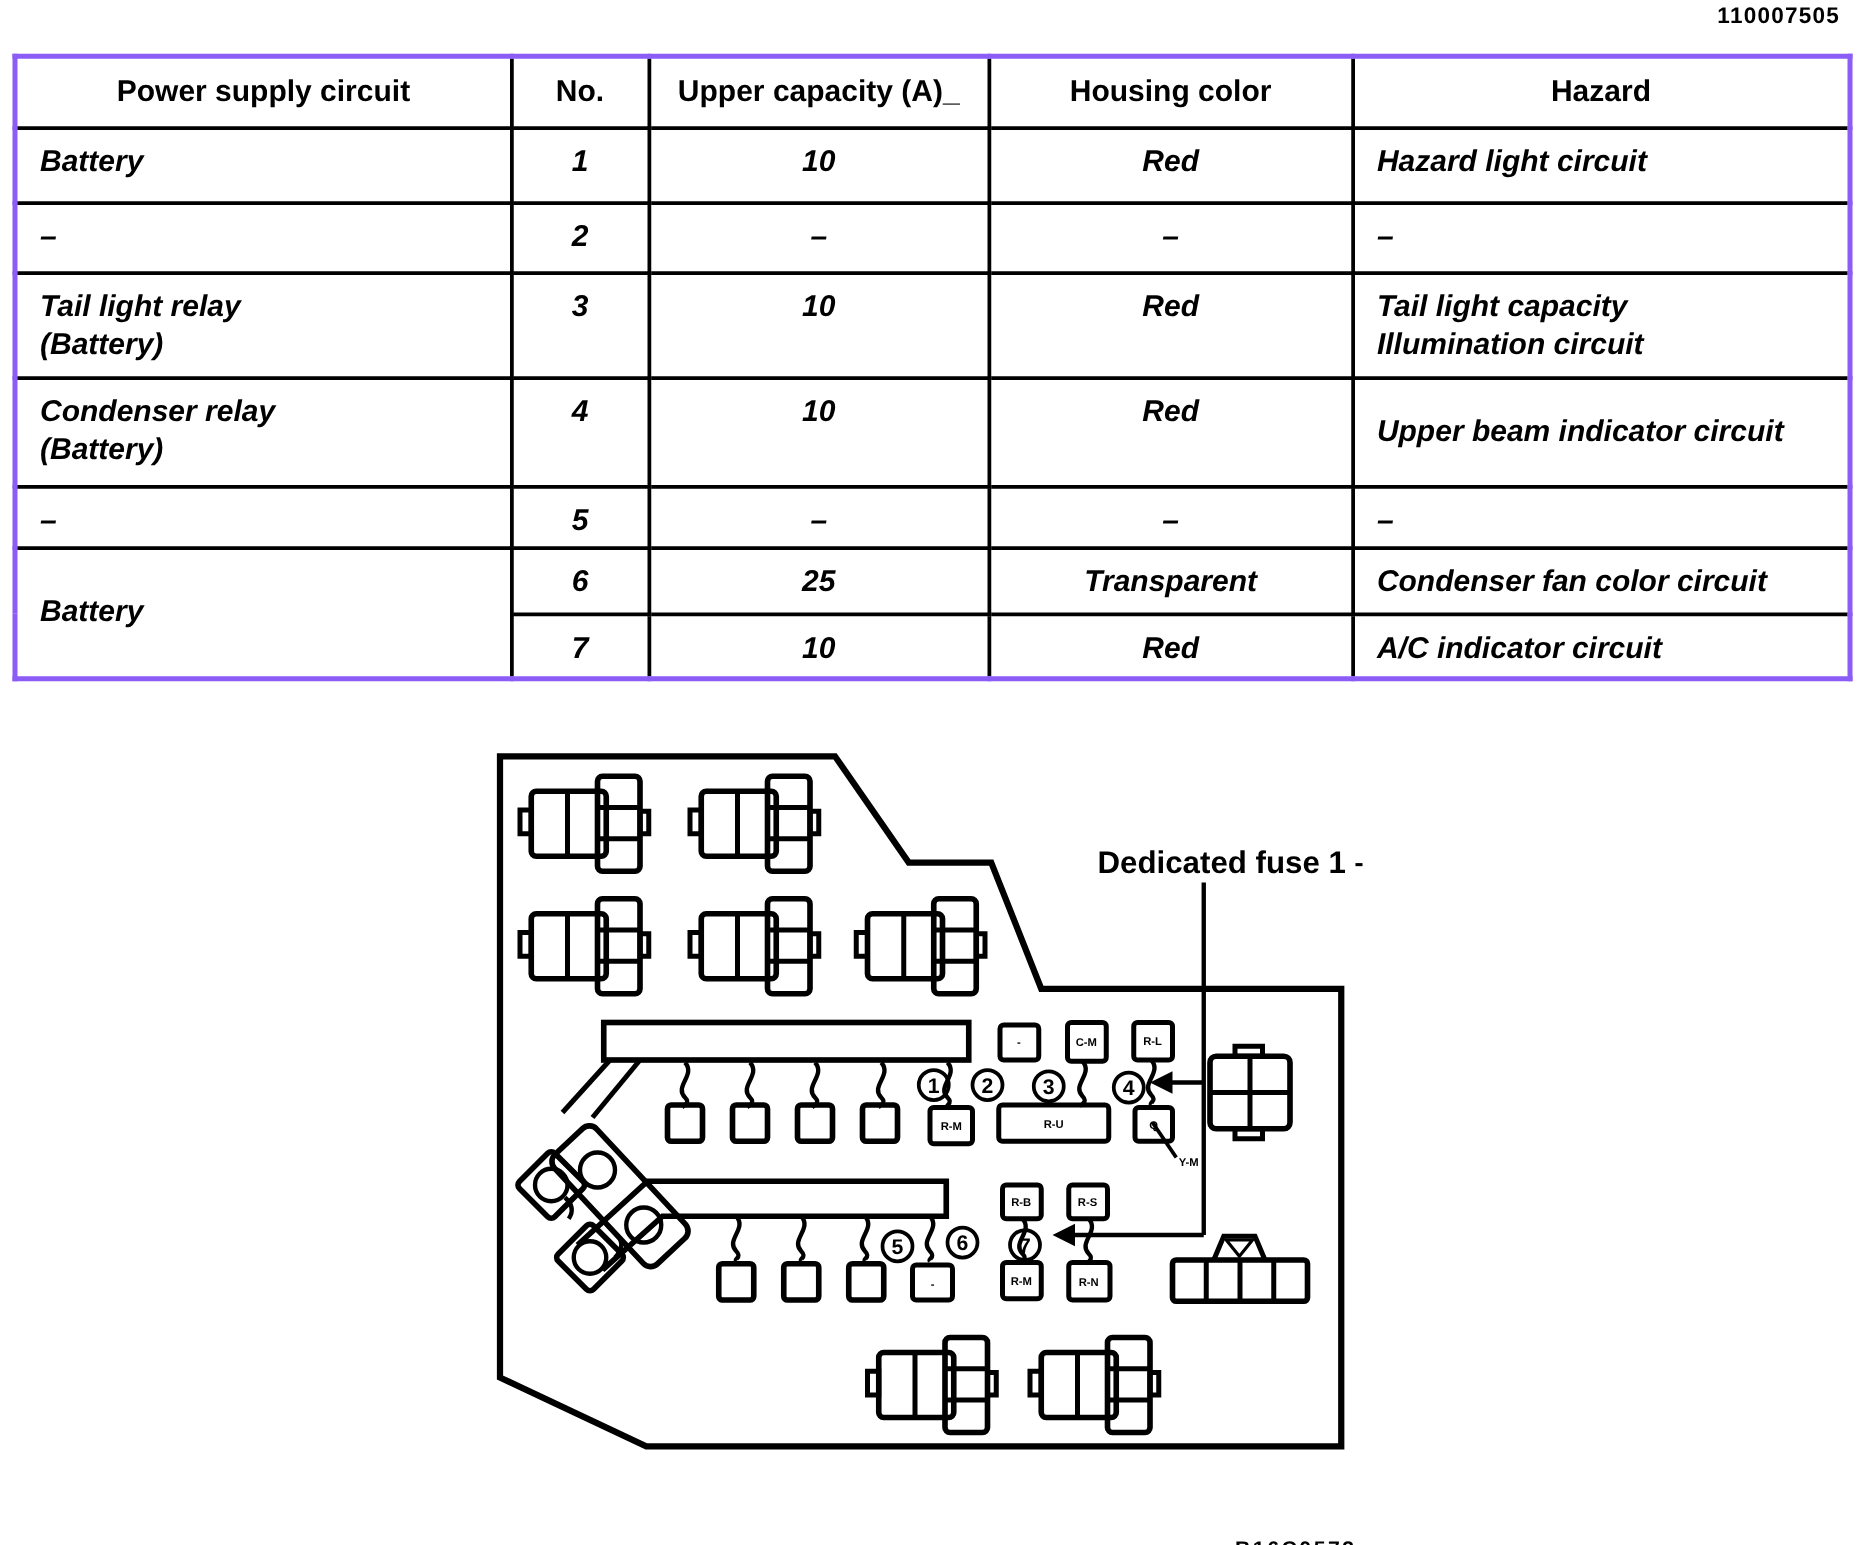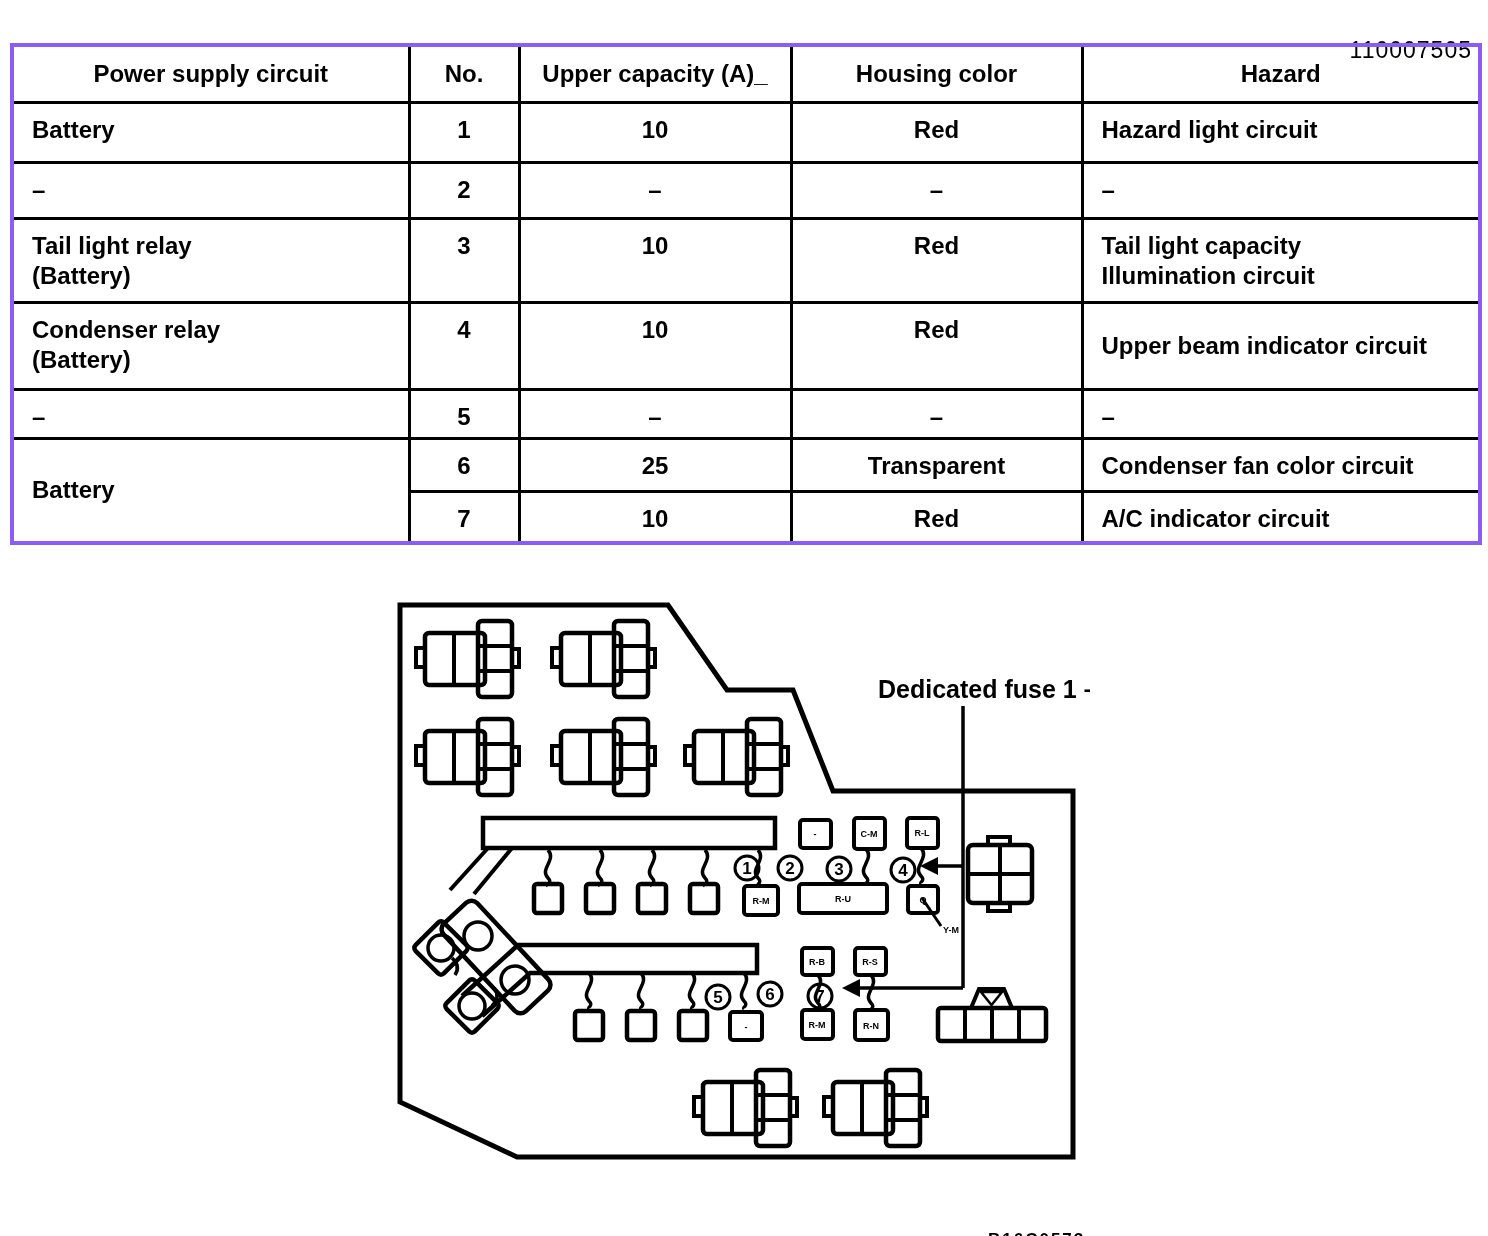--- a/index.html
+++ b/index.html
@@ -1,24 +1,24 @@
 <!DOCTYPE html>
 <html><head>
 <meta charset="utf-8">
 <style>
   html,body{margin:0;padding:0;background:#fff;}
   body{width:1488px;height:1236px;position:relative;font-family:"Liberation Sans",sans-serif;color:#000;overflow:hidden;}
 
-  .top-code{position:absolute;top:2px;right:16px;font-size:23px;font-weight:normal;letter-spacing:1px;margin-top:35px;}
+  .top-code{position:absolute;top:2px;right:16px;font-size:18px;font-weight:bold;letter-spacing:1px;}
   .fig-code{position:absolute;top:1206px;left:988px;font-size:17px;font-weight:bold;letter-spacing:2px;margin-top:24px;}
 
   table.fuse-table{position:absolute;left:10px;top:43px;width:1468px;border-collapse:collapse;table-layout:fixed;border:4px solid #8b5cf6;}
   .fuse-table th,.fuse-table td{border:3px solid #000;font-weight:bold;overflow:hidden;}
   .fuse-table th{font-size:24px;text-align:center;vertical-align:middle;padding:0;}
-  .fuse-table td{font-size:24px;line-height:1.25;}
+  .fuse-table td{font-size:24px;line-height:1.25;font-style:italic;}
   td.c{text-align:center;vertical-align:top;padding:11px 0 0 0;}
   td.l{text-align:left;vertical-align:top;padding:11px 0 0 18px;}
   td.mid{vertical-align:middle;padding-top:0;}
 
   svg.diagram{position:absolute;left:390px;top:595px;width:700px;height:575px;}
   svg .ln{stroke:#000;fill:none;}
   svg text{fill:#000;stroke:none;font-family:"Liberation Sans",sans-serif;font-weight:bold;}
   .num{font-size:17px;text-anchor:middle;}
   .mini{font-size:9px;text-anchor:middle;}
 </style>

